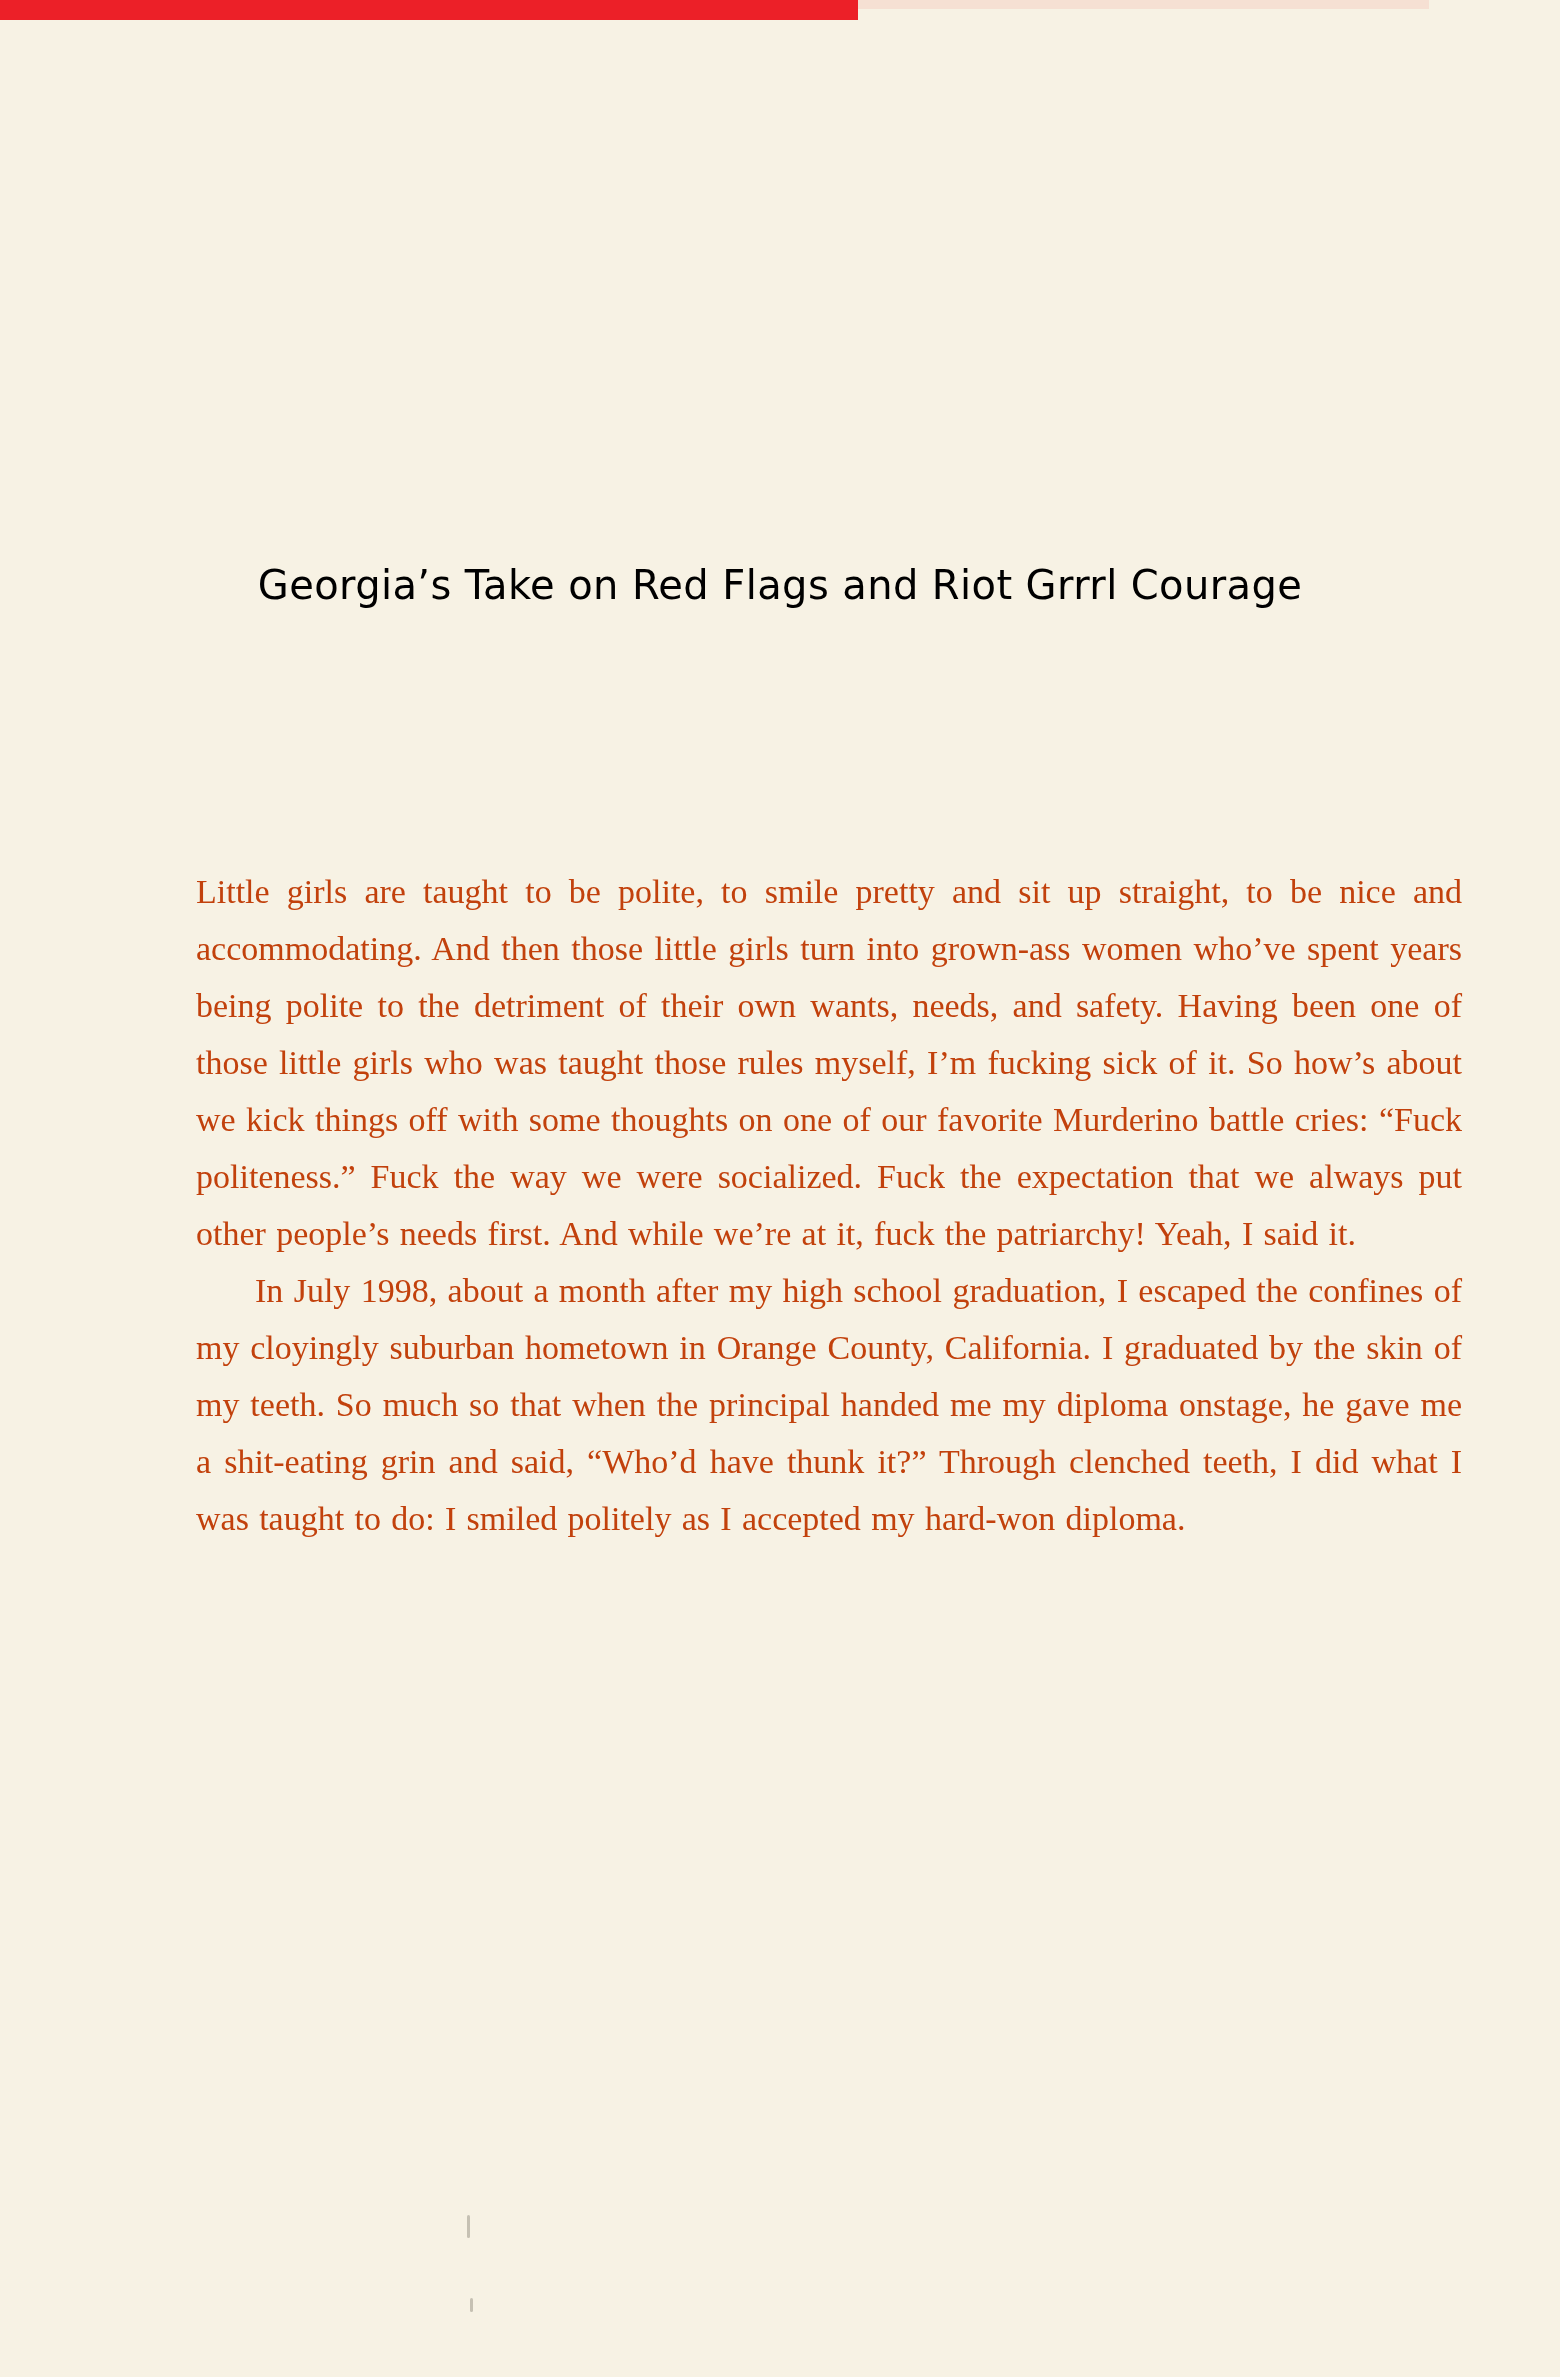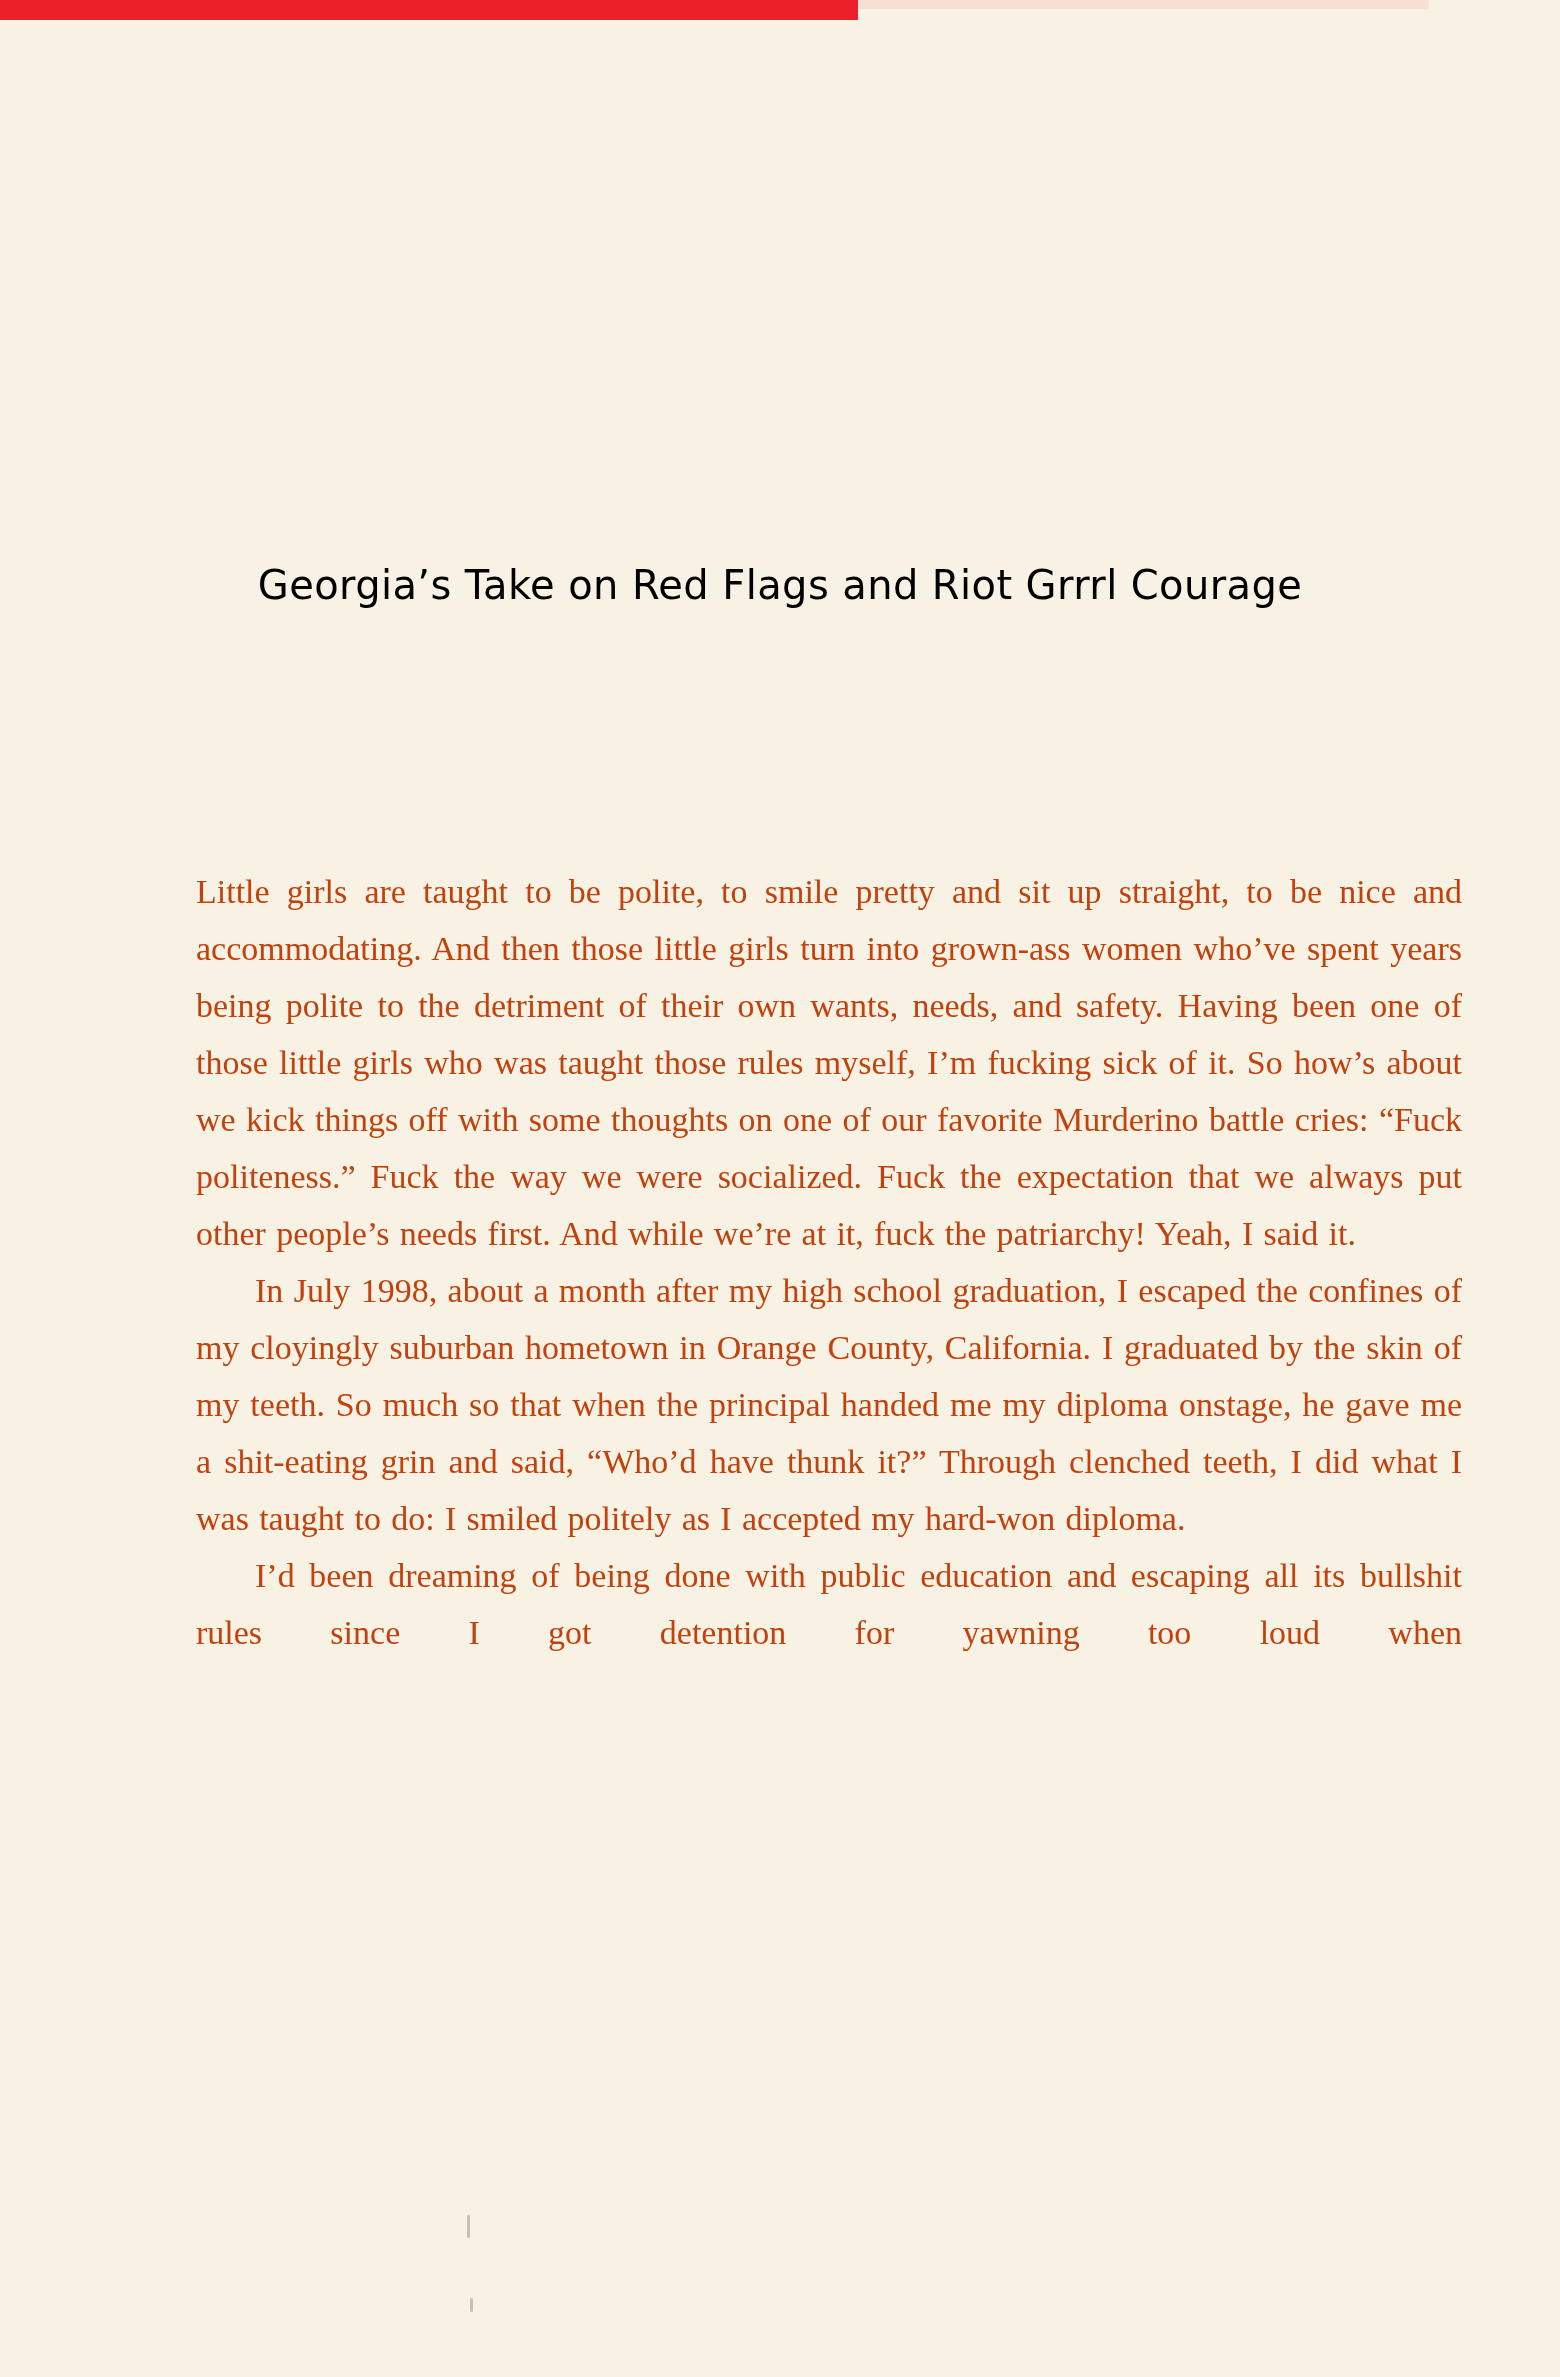--- a/index.html
+++ b/index.html
@@ -85,20 +85,19 @@
 <div class="page">
 
   <div class="red-strip"></div>
   <div class="red-strip-fade"></div>
 
   <h1 class="chapter-title">Georgia’s Take on Red Flags and Riot Grrrl Courage</h1>
 
   <div class="body-block">
     <p class="para">Little girls are taught to be polite, to smile pretty and sit up straight, to be nice and accommodating. And then those little girls turn into grown-ass women who’ve spent years being polite to the detriment of their own wants, needs, and safety. Having been one of those little girls who was taught those rules myself, I’m fucking sick of it. So how’s about we kick things off with some thoughts on one of our favorite Murderino battle cries: “Fuck politeness.” Fuck the way we were socialized. Fuck the expectation that we always put other people’s needs first. And while we’re at it, fuck the patriarchy! Yeah, I said it.</p>
     <p class="para indent">In July 1998, about a month after my high school graduation, I escaped the confines of my cloyingly suburban hometown in Orange County, California. I graduated by the skin of my teeth. So much so that when the principal handed me my diploma onstage, he gave me a shit-eating grin and said, “Who’d have thunk it?” Through clenched teeth, I did what I was taught to do: I smiled politely as I accepted my hard-won diploma.</p>
-    <p class="para indent fill-last">I’d been dreaming of being done with public education and escaping all its bullshit rules since I got detention for yawning too loud when</p>
   </div>
 
   <div class="artifact a1"></div>
   <div class="artifact a2"></div>
 
 </div>
 
 
 </body></html>

